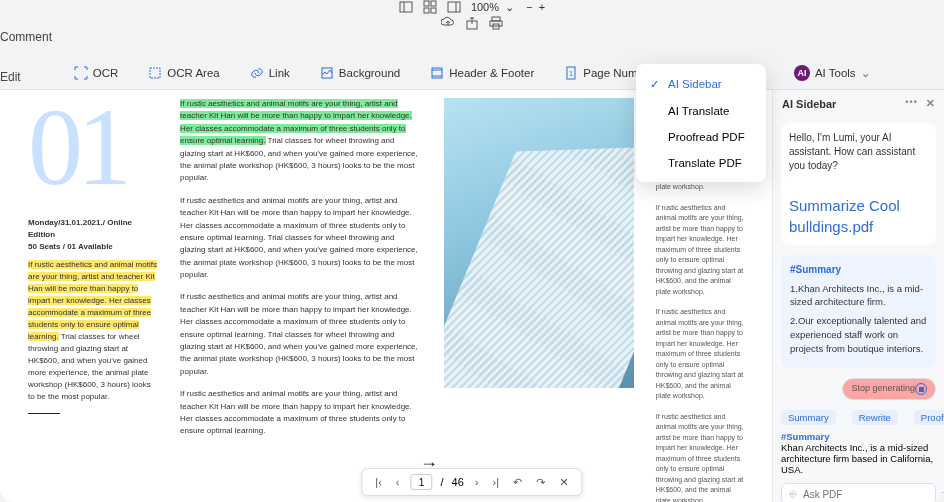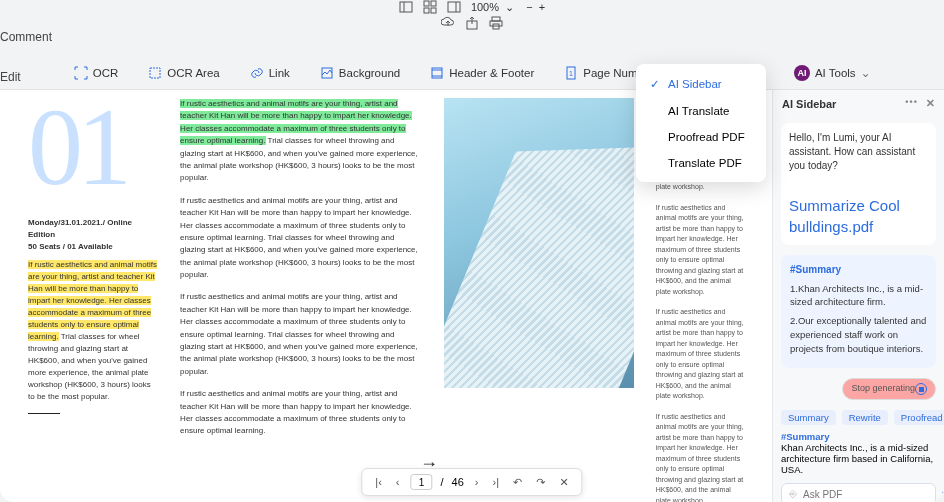--- a/index.html
+++ b/index.html
@@ -52,21 +52,21 @@
 .sidebar { width:172px; background:#f6f8fa; border-left:1px solid #e6e8eb; display:flex; flex-direction:column; font-size:10px; }
 .sb-head { display:flex; align-items:center; justify-content:space-between; padding:7px 9px; font-size:11px; font-weight:600; color:#333; }
 .sb-head .acts { display:flex; gap:8px; color:#888; }
 .bubble { background:#fff; border-radius:8px; margin:6px 8px; padding:8px; color:#333; line-height:1.4; }
 .lnk { color:#2d6cdf; font-size:15px; margin-top:22px; display:block; }
 .sumbox { background:#eef4ff; border-radius:8px; margin:4px 8px; padding:8px 9px; font-size:9.5px; color:#333; line-height:1.45; }
 .sumbox .sh { color:#2d6cdf; font-weight:600; margin-bottom:4px; font-size:10px; }
 .stopgen { margin:6px 8px 6px auto; display:flex; align-items:flex-start; gap:0; background:#fca5a5; border:1px solid #ddd; border-radius:12px; padding:4px 8px; font-size:9px; color:#555; width:max-content; }
 .stopgen .dot { width:12px; height:12px; border:1.5px solid #2d6cdf; border-radius:50%; display:inline-flex; align-items:center; justify-content:center; }
 .stopgen .dot::after { content:""; width:5px; height:5px; background:#2d6cdf; }
-.tabs { display:flex; gap:6px; padding:4px 8px; font-size:9.5px; }
+.tabs { display:flex; gap:16px; padding:4px 8px; font-size:9.5px; }
 .tabs span { background:#e8eefb; color:#2d6cdf; padding:2px 7px; border-radius:4px; cursor:pointer; }
 .res { margin:2px 8px; font-size:9.5px; }
 .res .sh { color:#2d6cdf; font-weight:600; }
 .askrow { margin:6px 8px; background:#fff; border:1px solid #dde; border-radius:6px; display:flex; align-items:center; padding:4px 7px; gap:6px; }
 .askrow input { border:none; flex:1; font-size:10px; outline:none; }
 .send { color:#2d6cdf; cursor:pointer; }
 
 svg { display:block; }
 </style>
 </head>

